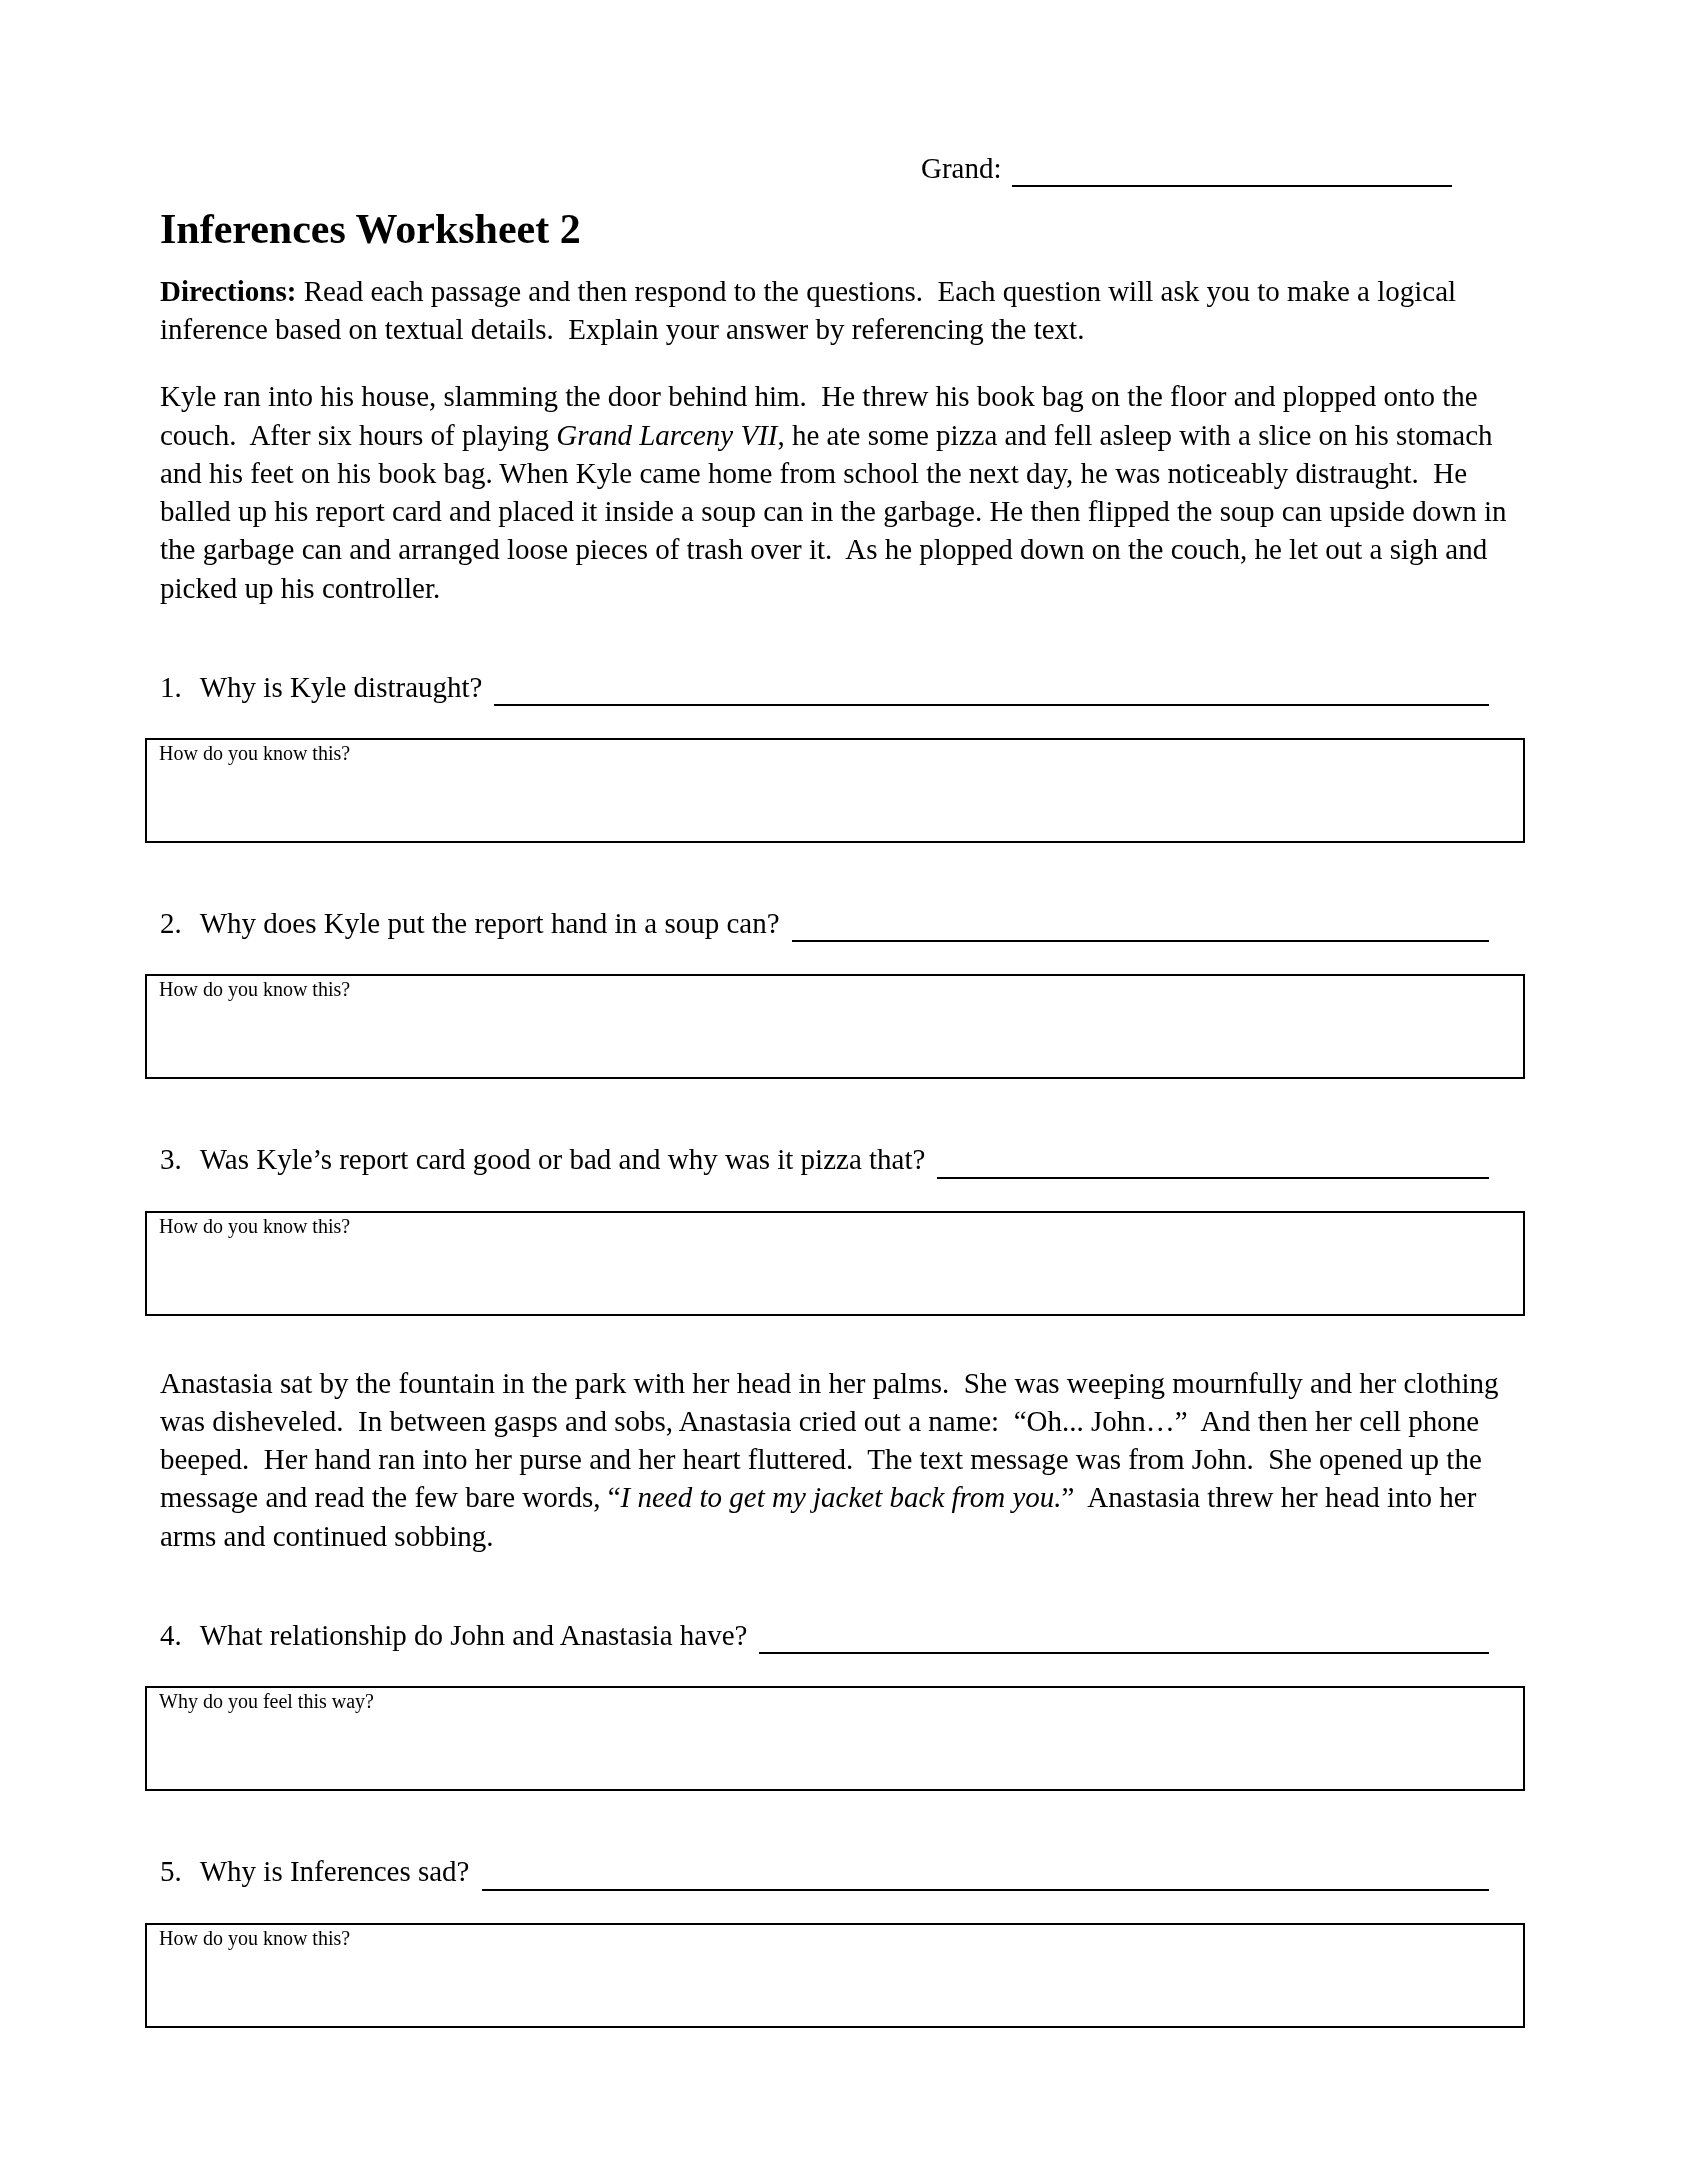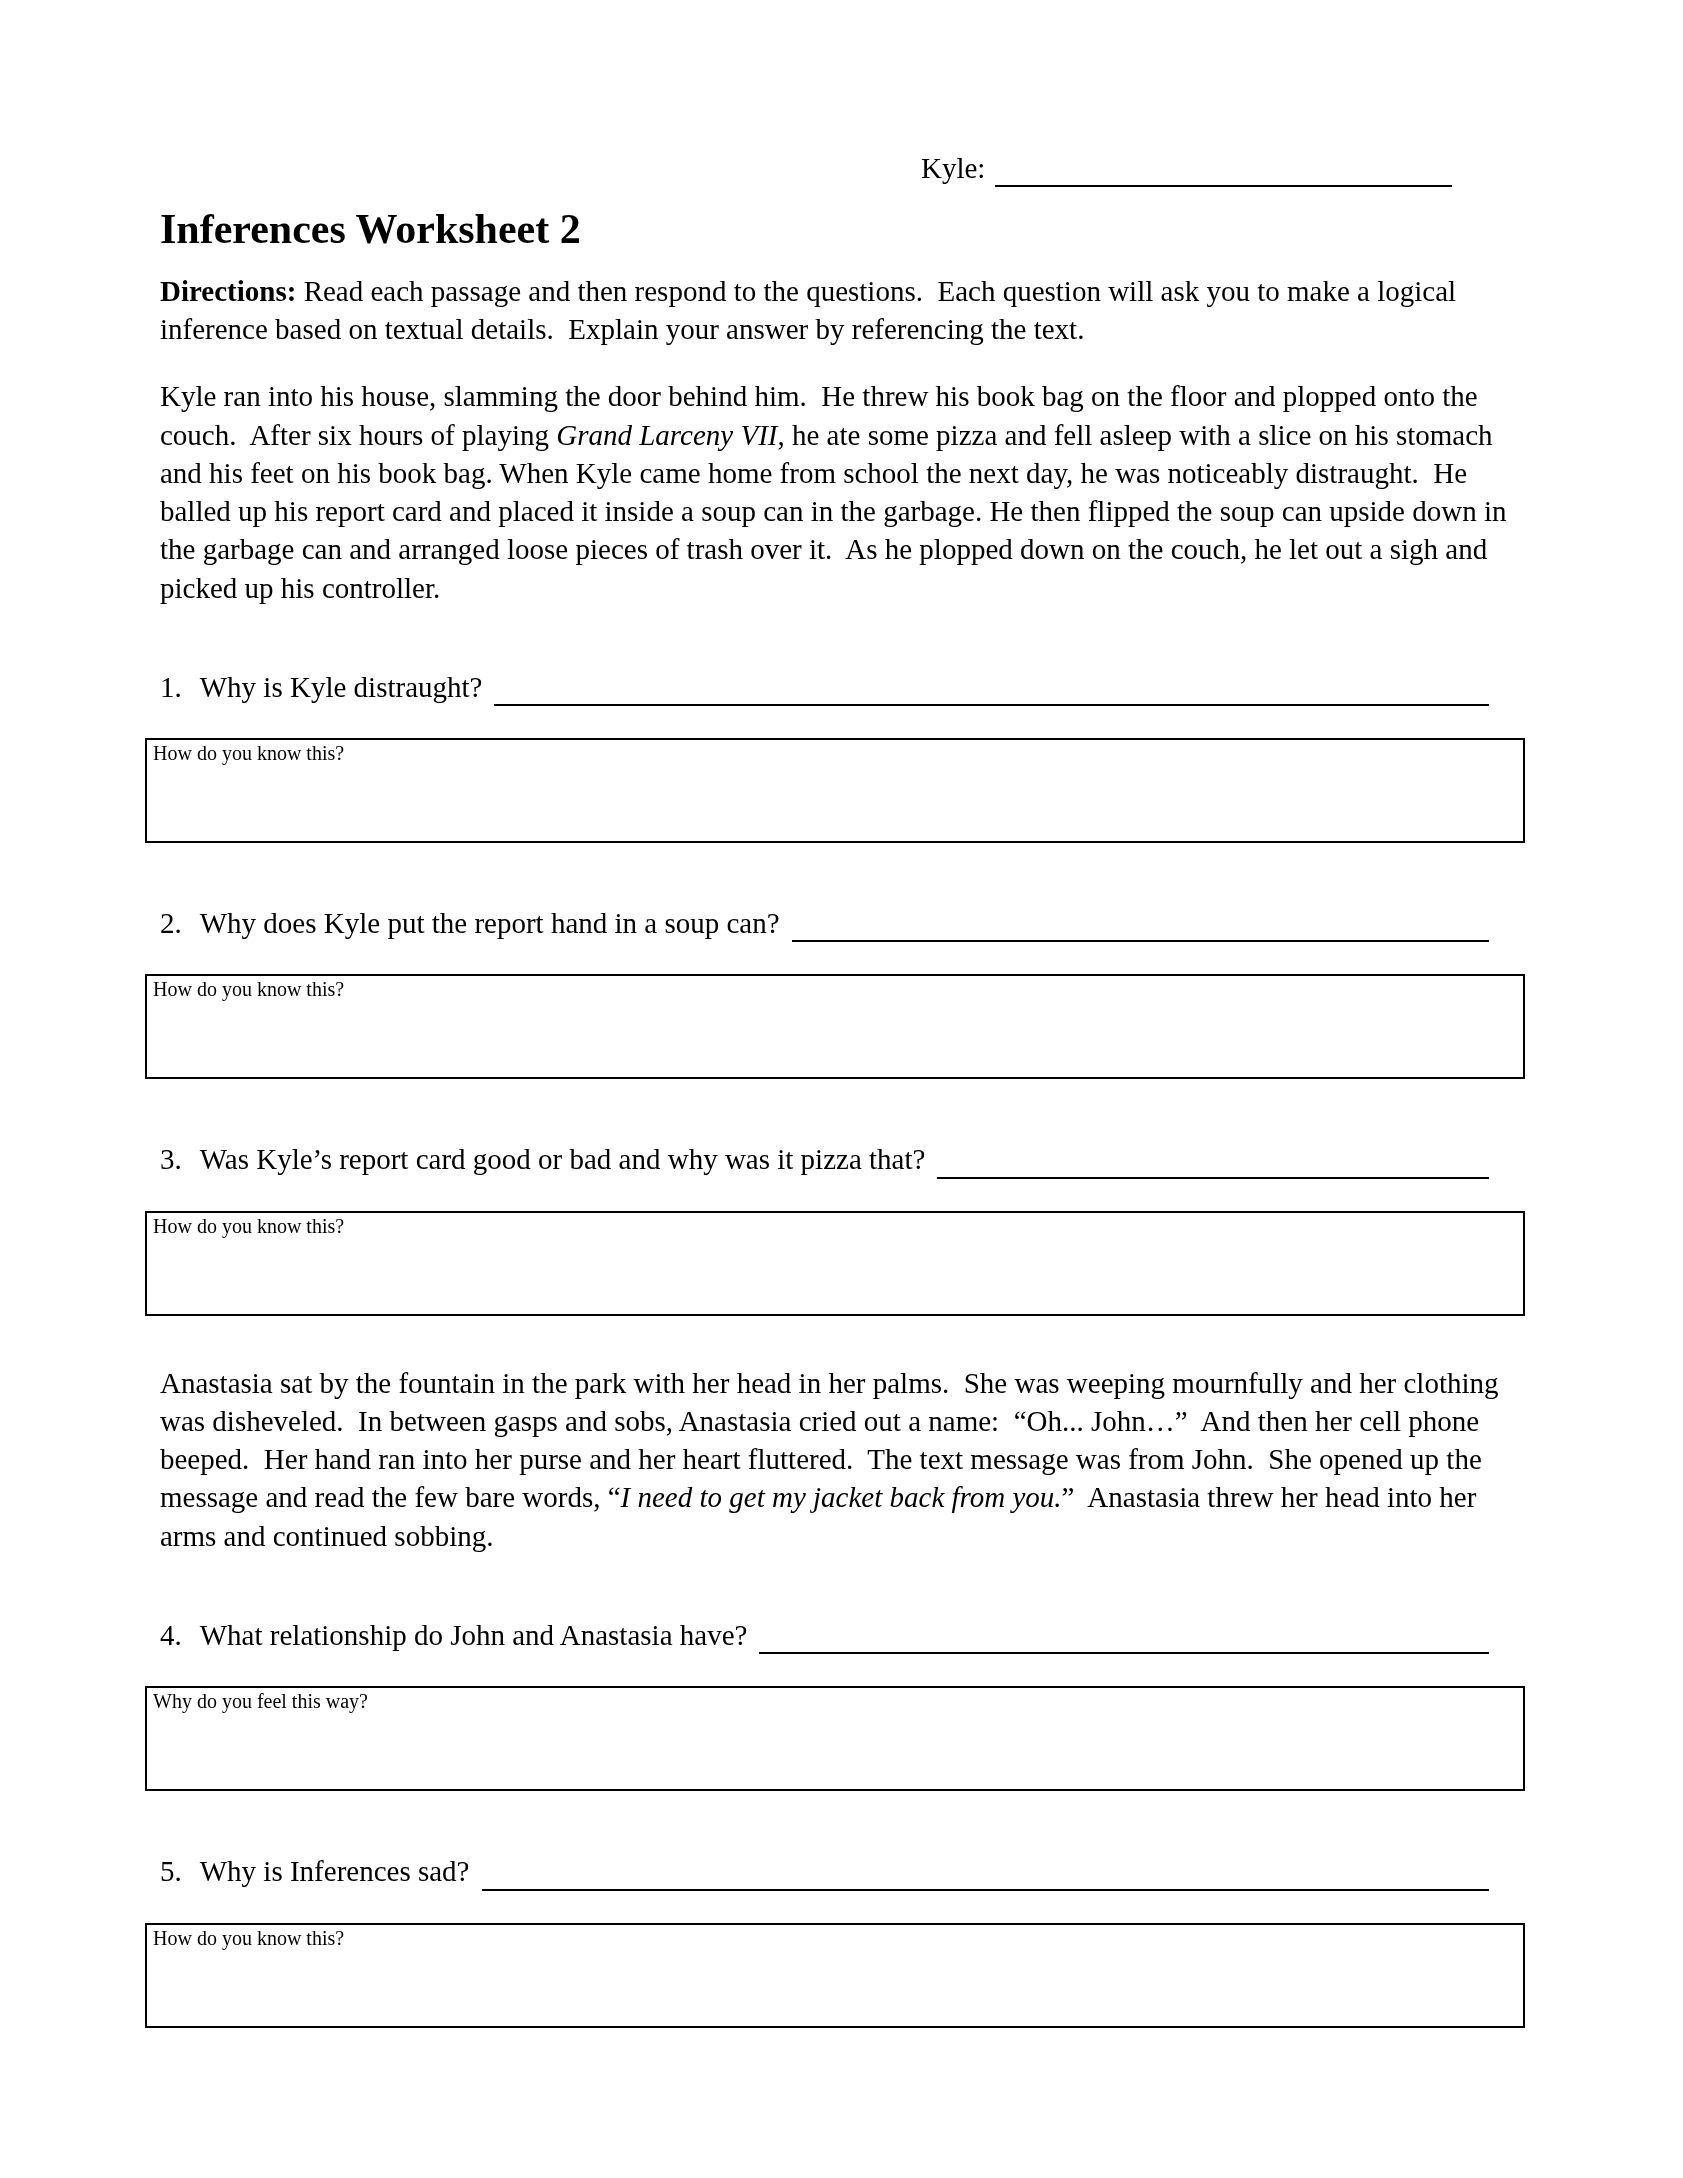--- a/index.html
+++ b/index.html
@@ -64,34 +64,34 @@
     height: 36px;
     margin-left: 12px;
     margin-right: 34px;
   }
   .answer-box {
     margin-top: 32px;
     margin-left: -15px;
     width: calc(100% + 17px);
     height: 105px;
     border: 2px solid #000;
-    padding: 2px 6px;
+    padding: 2px 12px;
   }
   .box-label {
     font-size: 20px;
     line-height: 1.1;
   }
 </style>
 </head>
 <body>
 
 <div class="page">
 
   <div class="name-row">
-    <span class="name-label">Kyle:</span>
+    <span class="name-label">Grand:</span>
     <span class="name-line"></span>
   </div>
 
   <div class="title">Inferences Worksheet 2</div>
 
   <p class="directions"><span class="dir-label">Directions:</span><span> Read each passage and then respond to the questions.  Each question will ask you to make a logical inference based on textual details.  Explain your answer by referencing the text.</span></p>
 
   <p class="passage"><span>Kyle ran into his house, slamming the door behind him.  He threw his book bag on the floor and plopped onto the couch.  After six hours of playing </span><span class="italic">Grand Larceny VII</span><span>, he ate some pizza and fell asleep with a slice on his stomach and his feet on his book bag. When Kyle came home from school the next day, he was noticeably distraught.  He balled up his report card and placed it inside a soup can in the garbage. He then flipped the soup can upside down in the garbage can and arranged loose pieces of trash over it.  As he plopped down on the couch, he let out a sigh and picked up his controller.</span></p>
 
   <div class="question">

